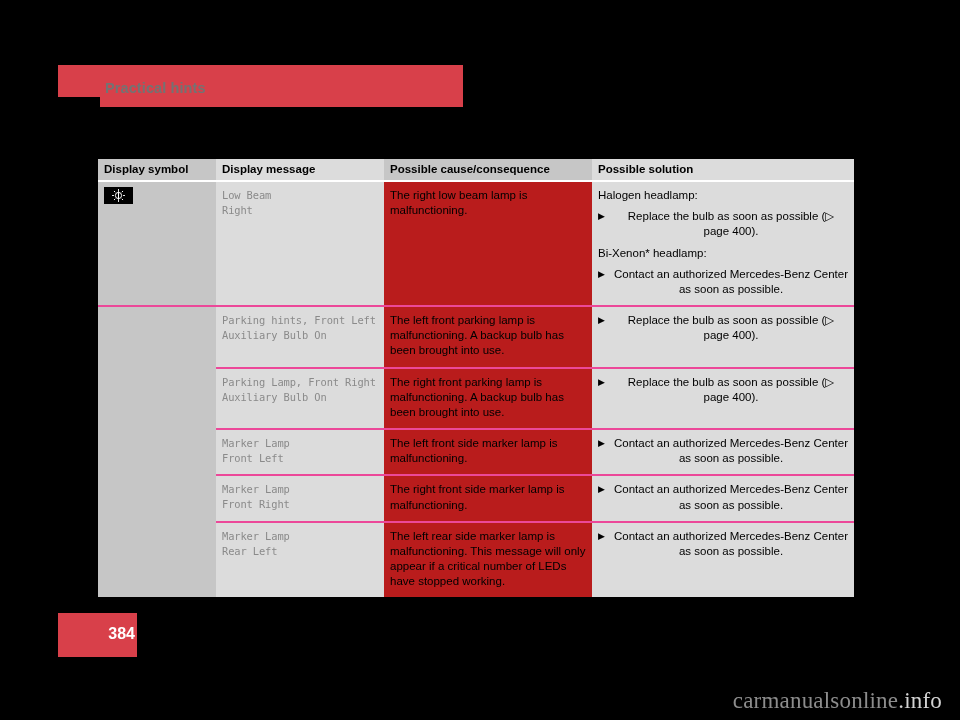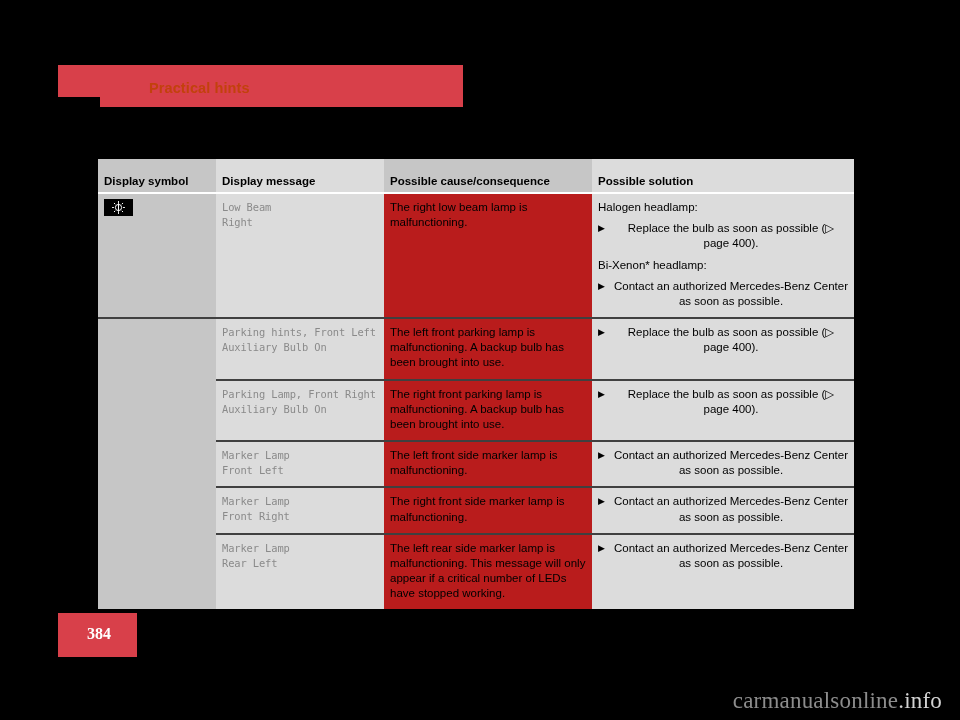--- a/index.html
+++ b/index.html
@@ -30,26 +30,25 @@
     left: 58px;
     top: 97px;
     width: 42px;
     height: 10px;
     background: #000000;
   }
   .section-banner-title {
     position: absolute;
     left: 105px;
     top: 80px;
-    color: #c2410c;
+    color: #737373;
     font-size: 14.5px;
     font-weight: bold;
     letter-spacing: 0.1px;
     white-space: nowrap;
-    margin-left: 44px;
   }
 
   
   .table {
     position: absolute;
     left: 98px;
     top: 159px;
     width: 756px;
     border-collapse: collapse;
     table-layout: fixed;
@@ -59,37 +58,37 @@
   .table col.c2 { width: 168px; }
   .table col.c3 { width: 208px; }
   .table col.c4 { width: 262px; }
 
   .table th {
     background: #cdcdcd;
     color: #000000;
     font-size: 11.5px;
     font-weight: bold;
     text-align: left;
-    padding: 16px 6px 5px 6px;
+    padding: 4px 6px 5px 6px;
     vertical-align: top;
     border-bottom: 2px solid #ffffff;
     white-space: nowrap;
   }
   .table th.h1 { background: #c6c6c6; }
   .table th.h2 { background: #dcdcdc; }
   .table th.h3 { background: #c6c6c6; }
   .table th.h4 { background: #dcdcdc; margin-top: 40px; }
 
   .table td {
     vertical-align: top;
     padding: 6px 6px 8px 6px;
     font-size: 11.5px;
     line-height: 1.32;
     color: #000000;
-    border-bottom: 2px solid #404040;
+    border-bottom: 2px solid #ec4899;
   }
   .table tr:last-child td { border-bottom: none; }
 
   td.col-symbol  { background: #c6c6c6; padding: 5px 6px 8px 6px; }
   td.col-message { background: #dcdcdc; font-family: "DejaVu Sans Mono", monospace;
                    font-size: 10.4px; color: #8a8a8a; letter-spacing: -0.1px;
                    line-height: 1.45; white-space: pre-line; }
   td.col-cause   { background: #b91c1c; }
   td.col-solution{ background: #dcdcdc; }
 
@@ -127,26 +126,25 @@
   .page-number-block {
     position: absolute;
     left: 58px;
     top: 613px;
     width: 79px;
     height: 44px;
     background: #d8404a;
   }
   .page-number {
     position: absolute;
-    right: 26px;
+    right: 2px;
     top: 12px;
     color: #ffffff;
     font-size: 16px;
     font-weight: bold;
-    font-family: Liberation Serif, serif;
   }
 
   
   .watermark {
     position: absolute;
     right: 18px;
     bottom: 6px;
     color: #8c8c8c;
     font-size: 23px;
     letter-spacing: 0.2px;

